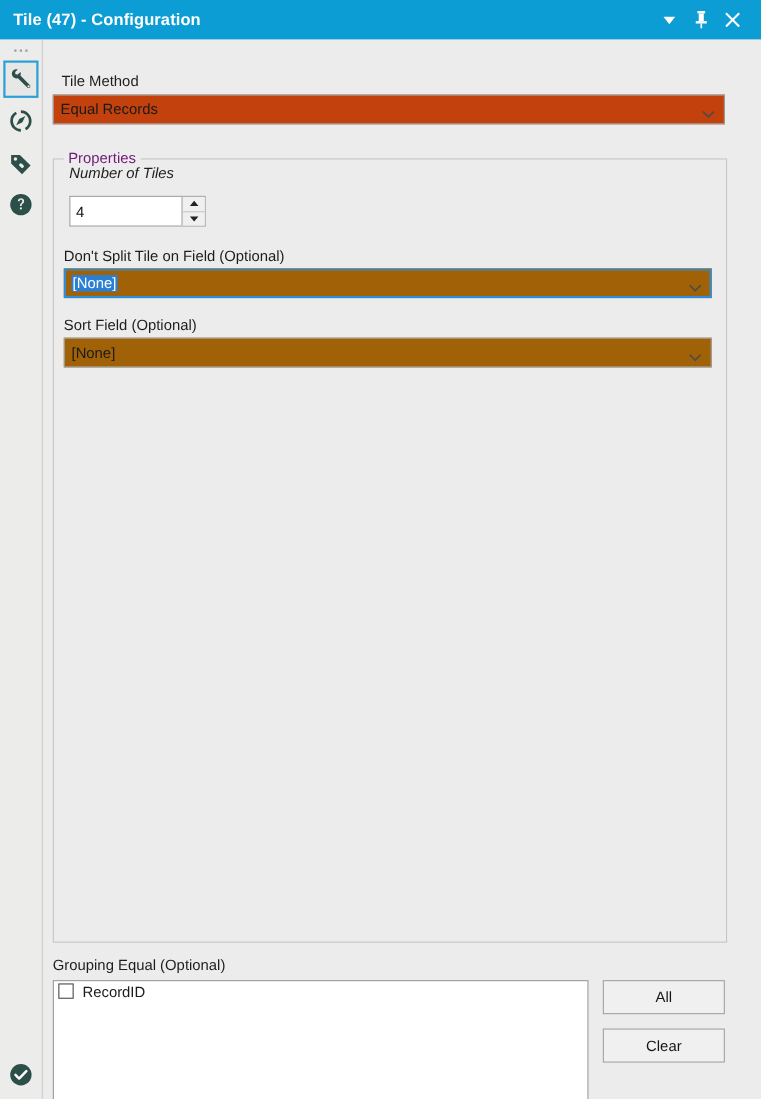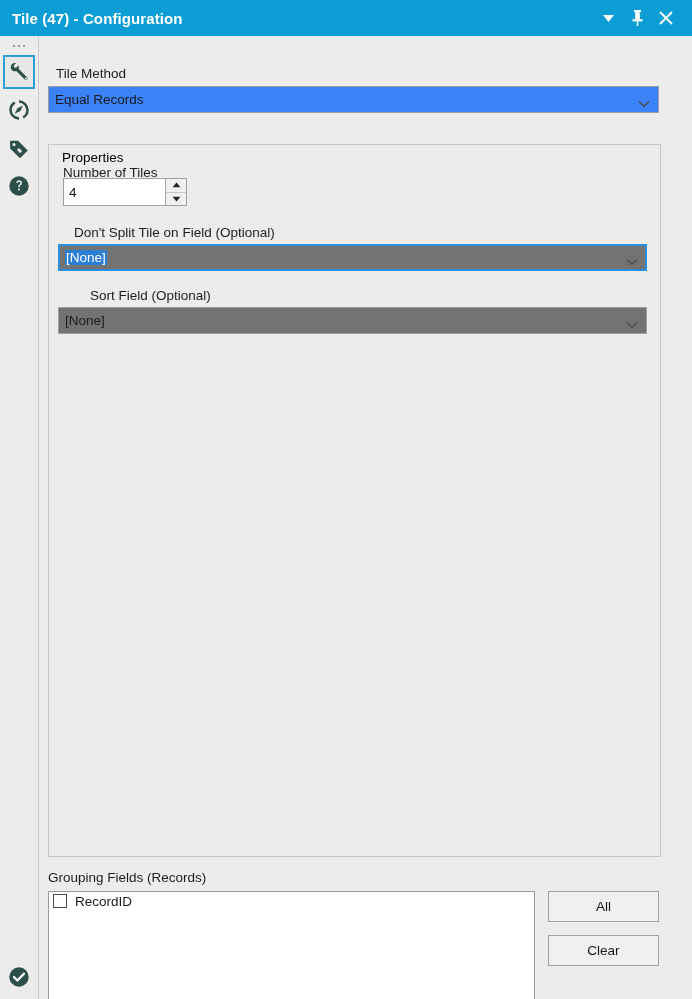--- a/index.html
+++ b/index.html
@@ -136,28 +136,28 @@
 
   .combo {
     position: relative;
     height: 27px;
     box-sizing: border-box;
     display: flex;
     align-items: center;
     padding: 0 26px 0 6px;
     font-size: 13.5px;
     color: #1a1a1a;
-    background: #737373;
+    background: #a16207;
     border: 1px solid #a0a0a0;
     cursor: pointer;
     white-space: nowrap;
     overflow: hidden;
   }
   .combo.gray {
-    background: #3b82f6;
+    background: #c2410c;
     border: 1px solid #9d9d9d;
   }
   .combo.focused {
     border: 1px solid #2b8fe0;
     box-shadow: inset 0 0 0 1px #2b8fe0;
   }
   .combo .chev {
     position: absolute;
     right: 8px;
     top: 50%;
@@ -212,24 +212,23 @@
     border: 1px solid #c6c6c6;
     border-radius: 0;
   }
   .groupbox > .gb-title {
     position: absolute;
     top: -9px;
     left: 9px;
     background: #ececec;
     padding: 0 4px;
     font-size: 13.5px;
-    color: #000000;
+    color: #701a75;
     line-height: 16px;
     white-space: nowrap;
-    margin-top: 14px;
   }
 
   
   .listbox {
     background: #ffffff;
     border: 1px solid #9a9a9a;
     box-sizing: border-box;
     overflow: hidden;
     padding: 2px 0 0 0;
   }
@@ -264,27 +263,27 @@
     cursor: pointer;
     font-family: "Liberation Sans", sans-serif;
   }
 
   
   #tile-method-label { position: absolute; left: 17px; top: 30px; }
   #tile-method-combo { position: absolute; left: 9px; top: 50px; width: 611px; }
 
   #properties-group { left: 9px; top: 108px; width: 611px; height: 711px; }
 
-  #num-tiles-label { position: absolute; left: 14px; top: 20px; }
+  #num-tiles-label { position: absolute; left: 14px; top: 5px; font-style: italic; }
   #num-tiles-spinner { position: absolute; left: 14px; top: 33px; }
 
-  #dont-split-label { position: absolute; left: 25px; top: 80px; }
+  #dont-split-label { position: absolute; left: 9px; top: 80px; }
   #dont-split-combo { position: absolute; left: 9px; top: 99px; width: 589px; }
 
-  #sort-field-label { position: absolute; left: 9px; top: 143px; margin-left: 32px; }
+  #sort-field-label { position: absolute; left: 9px; top: 143px; }
   #sort-field-combo { position: absolute; left: 9px; top: 162px; width: 589px; }
 
   #grouping-label { position: absolute; left: 9px; top: 834px; }
   #grouping-listbox { position: absolute; left: 9px; top: 855px; width: 487px; height: 111px; }
   #btn-all { position: absolute; left: 509px; top: 855px; width: 111px; height: 31px; }
   #btn-clear { position: absolute; left: 509px; top: 899px; width: 111px; height: 31px; }
 </style>
 </head>
 <body>
 
@@ -420,21 +419,21 @@
         <div class="combo" id="sort-field-combo">
           <span class="val">[None]</span>
           <span class="chev">
             <svg width="12" height="8" viewBox="0 0 12 8">
                 <path d="M1,1.5 L6,6.3 L11,1.5" stroke="#4b4b4b" stroke-width="1.5" fill="none"></path>
               </svg>
           </span>
         </div>
       </div>
 
-      <div class="field-label" id="grouping-label">Grouping Fields (Records)</div>
+      <div class="field-label" id="grouping-label">Grouping Equal (Optional)</div>
 
       <div class="listbox" id="grouping-listbox">
         <div class="list-item">
           <span class="cb"></span>
           <span>RecordID</span>
         </div>
       </div>
 
       <div class="btn" id="btn-clear">Clear</div>
       <div class="btn" id="btn-all">All</div>

